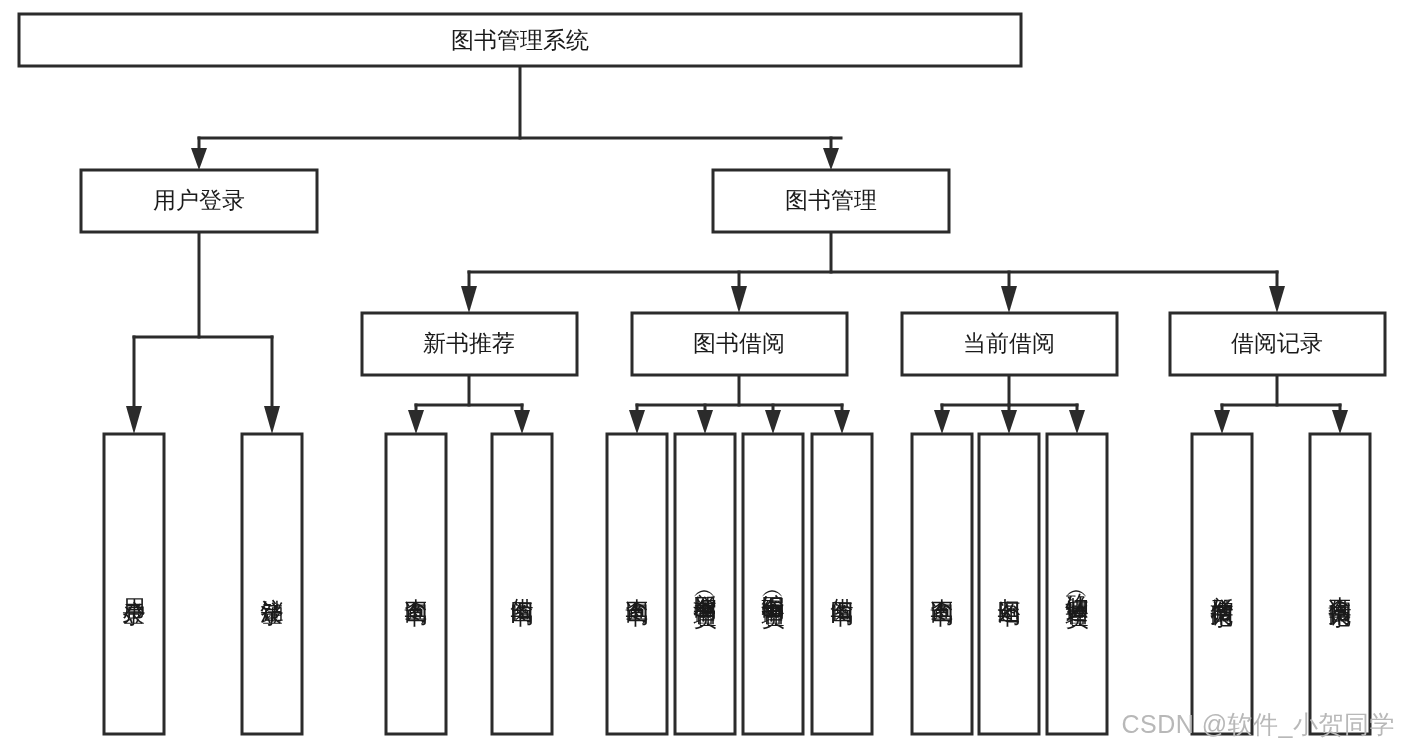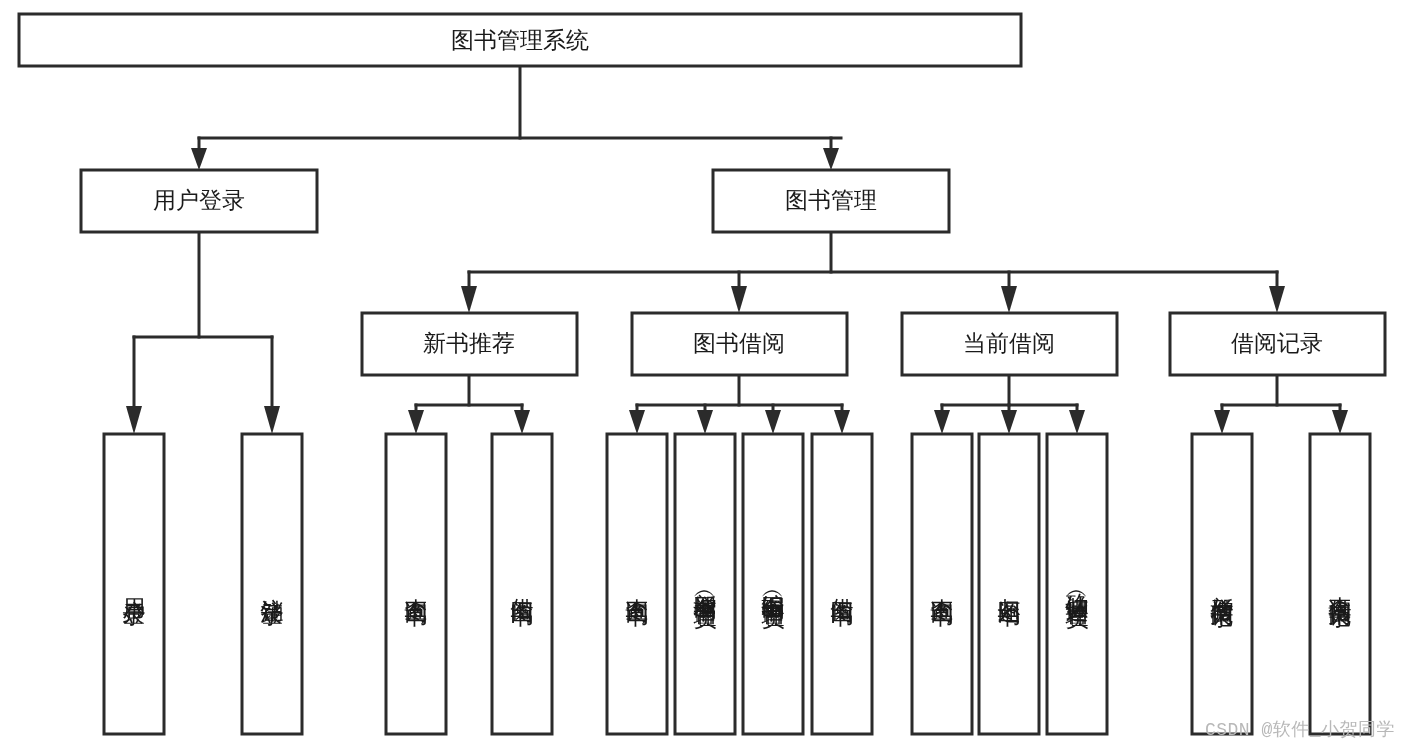--- a/index.html
+++ b/index.html
@@ -61,22 +61,22 @@
     align-items: center;
     justify-content: center;
     white-space: nowrap;
     pointer-events: none;
     user-select: none;
   }
   .watermark {
     position: absolute;
     right: 10px;
     bottom: 6px;
-    font-family: Liberation Mono, monospace;
-    font-size: 18px;
+    font-family: Liberation Sans, sans-serif;
+    font-size: 25px;
     color: #b8b8b8;
     letter-spacing: 0.5px;
     white-space: nowrap;
   }
 </style>
 </head>
 <body>
 
 <div id="diagram-root">
 

